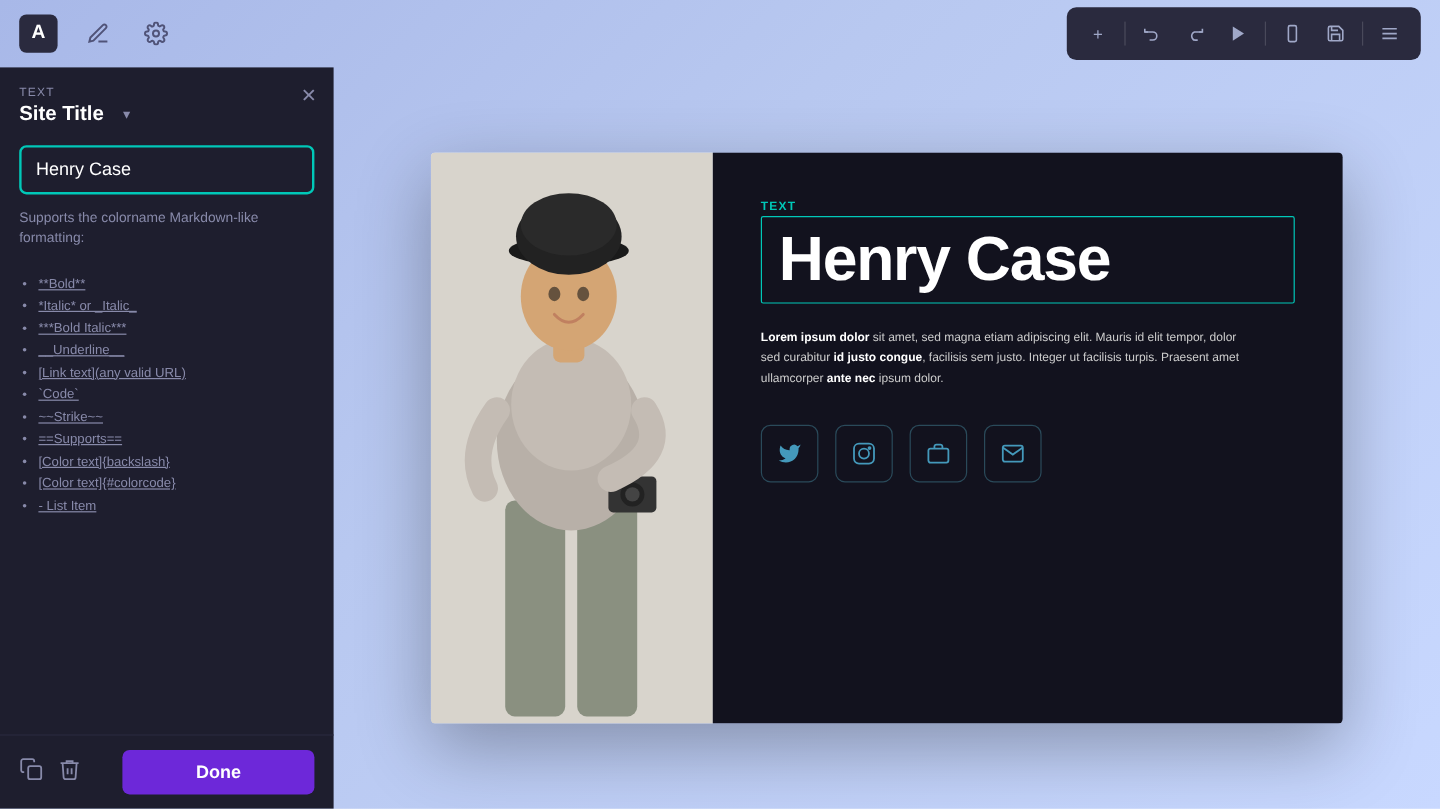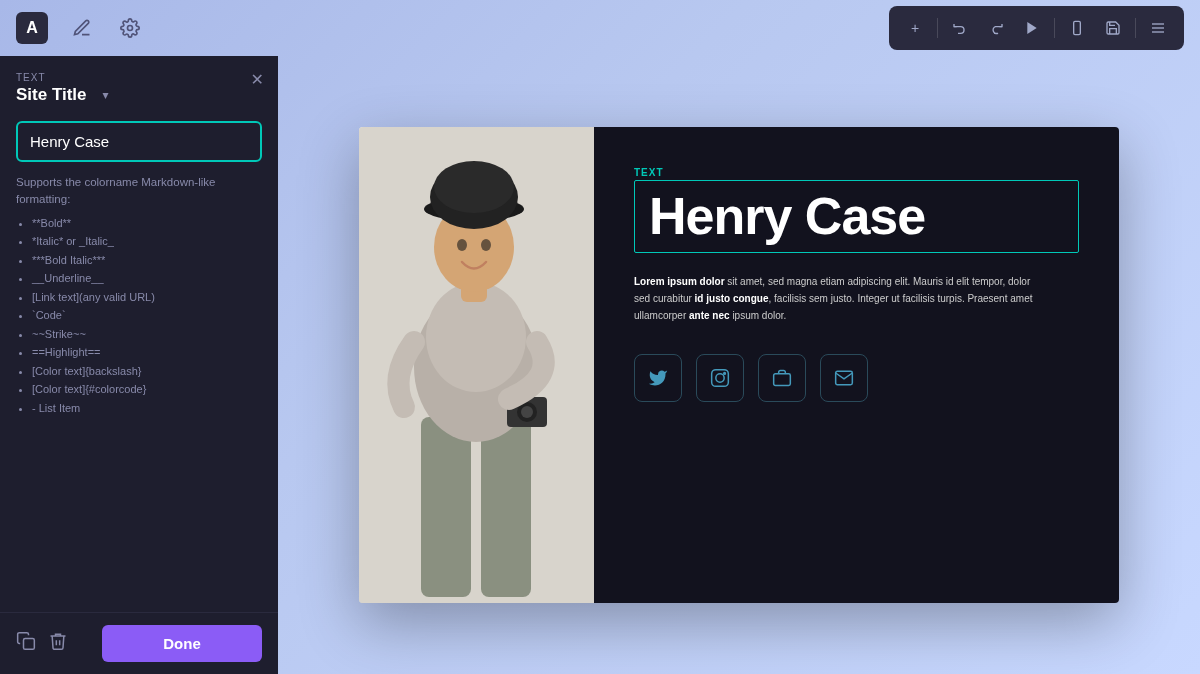--- a/index.html
+++ b/index.html
@@ -147,21 +147,22 @@
 
     .sidebar-help {
       padding: 0 16px;
       font-size: 11.5px;
       color: #888aaa;
       line-height: 1.5;
     }
     .sidebar-help ul {
       list-style: disc;
       padding-left: 16px;
-      margin-top: 6px;
+      margin-top: 20px;
+      text-decoration: underline;
     }
     .sidebar-help li {
       margin-bottom: 2px;
       font-size: 11px;
     }
     .sidebar-backslash-note {
       padding: 12px 16px 0;
       font-size: 11px;
       color: #888aaa;
       line-height: 1.5;
@@ -185,21 +186,21 @@
     .sidebar-footer-icons {
       display: flex;
       gap: 12px;
     }
     .footer-icon {
       color: #888aaa;
       cursor: pointer;
       font-size: 18px;
     }
     .done-btn {
-      background: #8b5cf6;
+      background: #6d28d9;
       color: #fff;
       border: none;
       border-radius: 6px;
       padding: 10px 0;
       font-size: 15px;
       font-weight: 600;
       cursor: pointer;
       width: 160px;
       text-align: center;
     }
@@ -389,21 +390,21 @@
     <div class="sidebar-help">
       <span>Supports the colorname Markdown-like formatting:</span>
       <ul>
         <li><span>**Bold**</span></li>
         <li><span>*Italic* or _Italic_</span></li>
         <li><span>***Bold Italic***</span></li>
         <li><span>__Underline__</span></li>
         <li><span>[Link text](any valid URL)</span></li>
         <li><span>`Code`</span></li>
         <li><span>~~Strike~~</span></li>
-        <li><span>==Highlight==</span></li>
+        <li><span>==Supports==</span></li>
         <li><span>[Color text]{backslash}</span></li>
         <li><span>[Color text]{#colorcode}</span></li>
         <li><span>- List Item</span></li>
       </ul>
     </div>
 
 
     <div class="sidebar-footer">
       <div class="sidebar-footer-icons">
         <span class="footer-icon">

